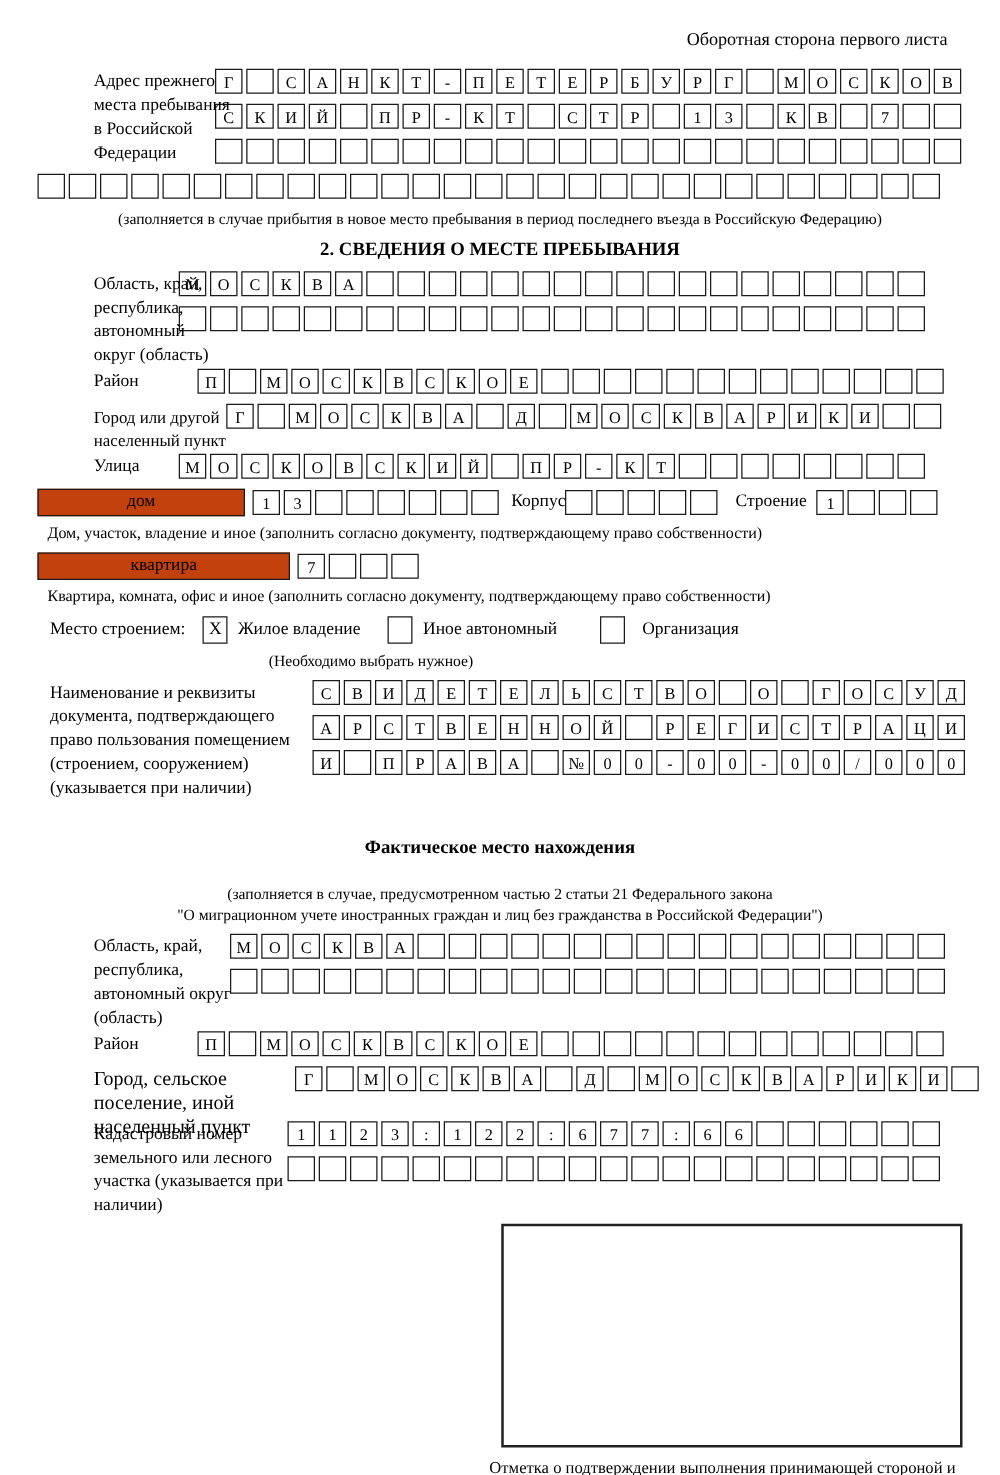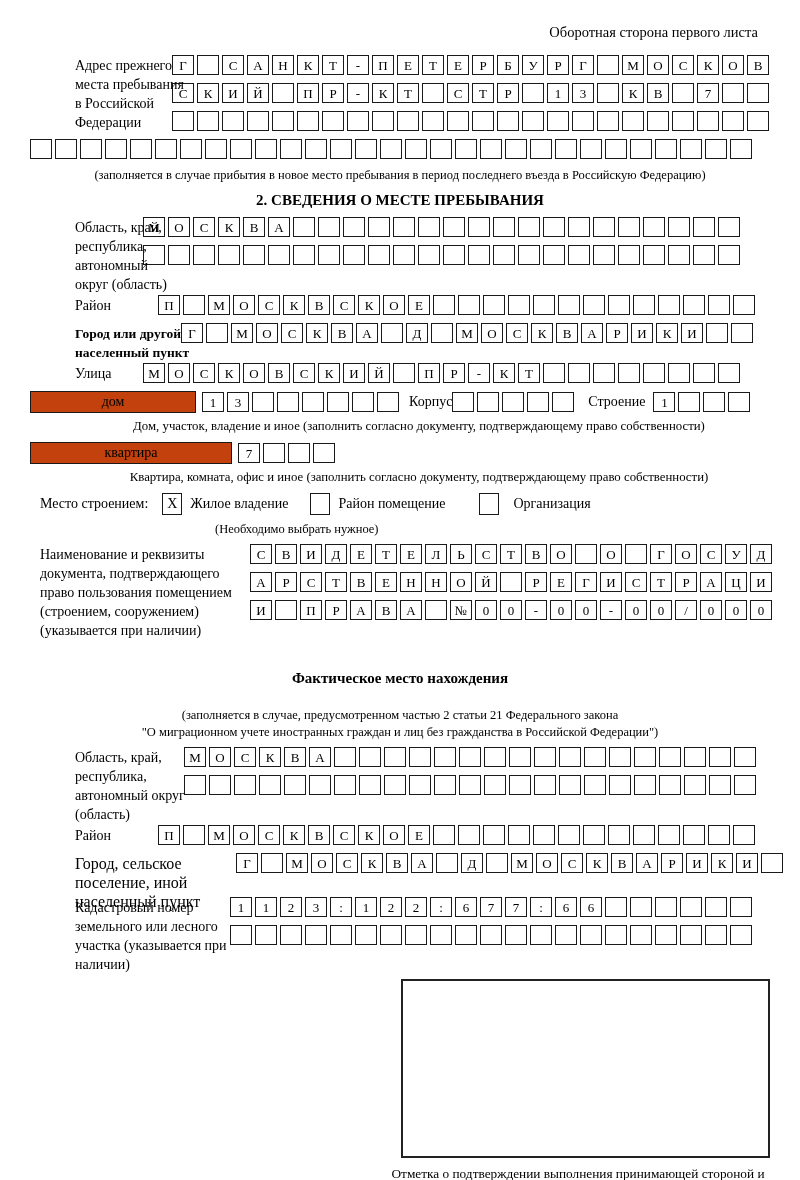--- a/index.html
+++ b/index.html
@@ -22,21 +22,21 @@
   .r230{margin-left:230px}.r236{margin-left:236px}.r250{margin-left:250px}
   .center-note{text-align:center;font-size:12.5px;line-height:17px;}
   .sec-title{text-align:center;font-weight:bold;font-size:15px;margin:8px 0 8px 0;}
   .inline-row{display:flex;align-items:center;margin-bottom:6px;}
   .inline-row .cellrow{margin-bottom:0;}
   .inlabel{font-size:14px;white-space:nowrap;}
   .widebox{
     box-sizing:border-box;height:22px;border:1.6px solid #1a1a1a;
     display:flex;align-items:center;justify-content:center;font-size:14px;background:#c2410c;
   }
-  .caption{font-size:12.8px;margin:2px 0 8px 38px;text-align:center;}
+  .caption{font-size:12.8px;margin:2px 0 8px 38px;}
   .chk{
     box-sizing:border-box;width:20px;height:22px;border:1.6px solid #1a1a1a;
     display:inline-flex;align-items:center;justify-content:center;
     font-size:14px;background:#fff;flex:0 0 20px;
   }
   .stampbox{width:365px;height:175px;border:2px solid #222;margin:4px 0 6px 401px;background:#fff;}
   .stamp-caption{width:452px;margin-left:352px;text-align:center;font-size:13.3px;line-height:19px;}
   .mh78{min-height:78px;}
   .mh40{min-height:40px;}
   .mh118{min-height:118px;}
@@ -242,21 +242,21 @@
       <span class="cell"></span>
       <span class="cell"></span>
       <span class="cell"></span>
       <span class="cell"></span>
       <span class="cell"></span>
       <span class="cell"></span>
     </div>
 </div>
 
 <div class="block mh40">
-  <div class="flabel" style="width:120px;font-size:13.5px;font-weight:bold;">Город или другой населенный пункт</div>
+  <div class="flabel" style="width:120px;font-size:13.5px;">Город или другой населенный пункт</div>
   <div class="cellrow r181">
       <span class="cell">Г</span>
       <span class="cell"></span>
       <span class="cell">М</span>
       <span class="cell">О</span>
       <span class="cell">С</span>
       <span class="cell">К</span>
       <span class="cell">В</span>
       <span class="cell">А</span>
       <span class="cell"></span>
@@ -346,21 +346,21 @@
       <span class="cell"></span>
     </div>
 </div>
 <div class="caption">Квартира, комната, офис и иное (заполнить согласно документу, подтверждающему право собственности)</div>
 
 <div class="inline-row" style="margin-left:40px;">
   <div class="inlabel">Место строением:</div>
   <span class="chk" style="margin-left:14px;">X</span>
   <div class="inlabel" style="margin-left:8px;">Жилое владение</div>
   <span class="chk" style="margin-left:22px;"></span>
-  <div class="inlabel" style="margin-left:8px;">Район помещение</div>
+  <div class="inlabel" style="margin-left:8px;">Иное автономный</div>
   <span class="chk" style="margin-left:34px;"></span>
   <div class="inlabel" style="margin-left:14px;">Организация</div>
 </div>
 <div class="center-note" style="text-align:left;margin-left:215px;">(Необходимо выбрать нужное)</div>
 
 <div class="block mh118" style="margin-top:6px;">
   <div class="flabel" style="left:40px;width:208px;">Наименование и реквизиты документа, подтверждающего право пользования помещением (строением, сооружением) (указывается при наличии)</div>
   <div class="cellrow r250">
       <span class="cell">С</span>
       <span class="cell">В</span>

